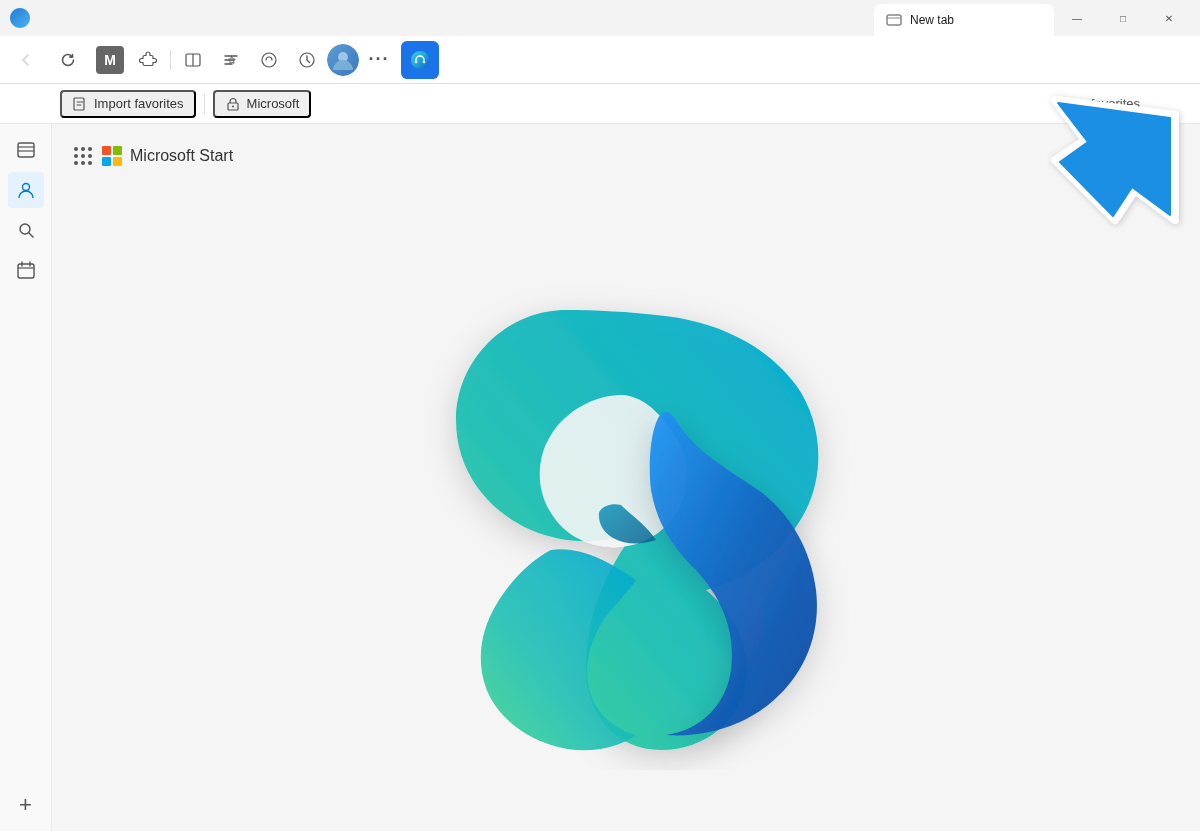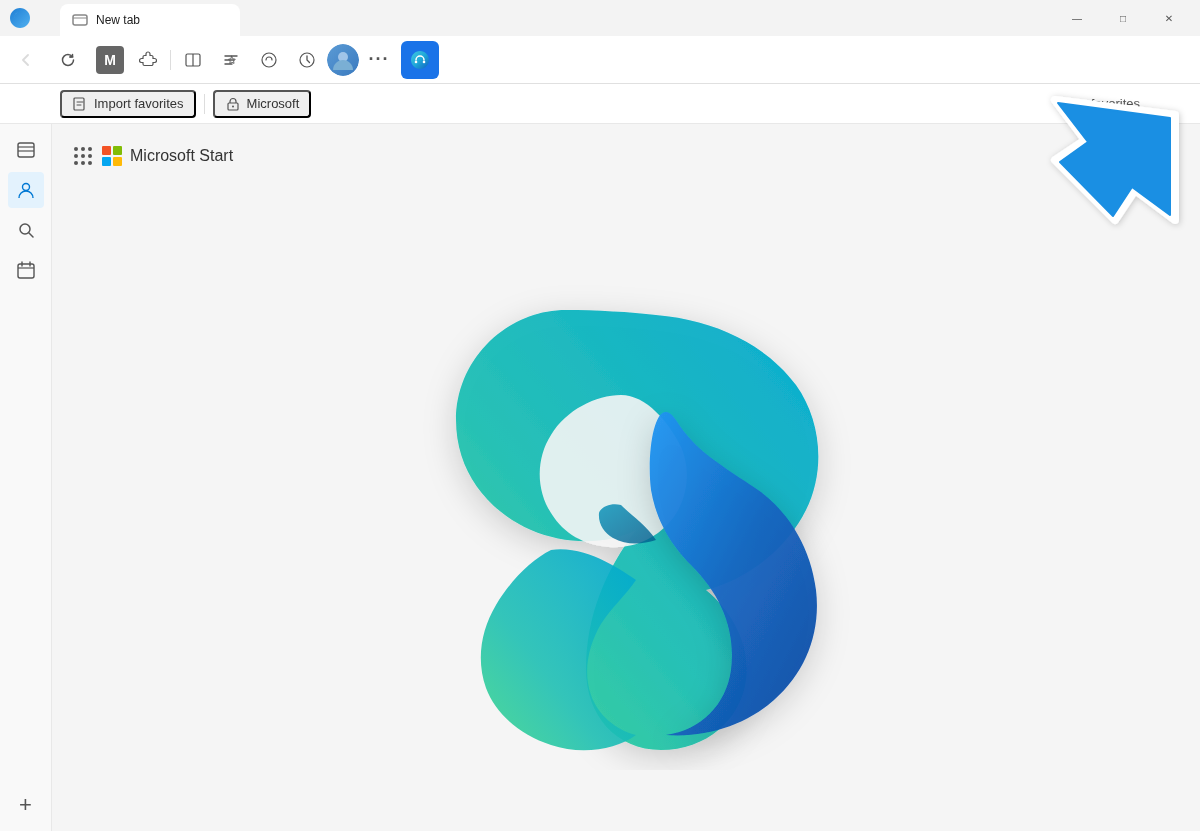--- a/index.html
+++ b/index.html
@@ -10,22 +10,23 @@
       height: 36px;
       background: #f3f3f3;
       display: flex;
       align-items: center;
       padding: 0 8px;
       position: relative;
     }
     .title-bar-left {
       display: flex;
       align-items: center;
-      gap: 20px;
+      gap: 6px;
       flex: 1;
+      justify-content: space-between;
     }
     .edge-logo {
       width: 24px;
       height: 24px;
       margin-right: 8px;
     }
     .tab-area {
       display: flex;
       align-items: flex-end;
       height: 36px;

